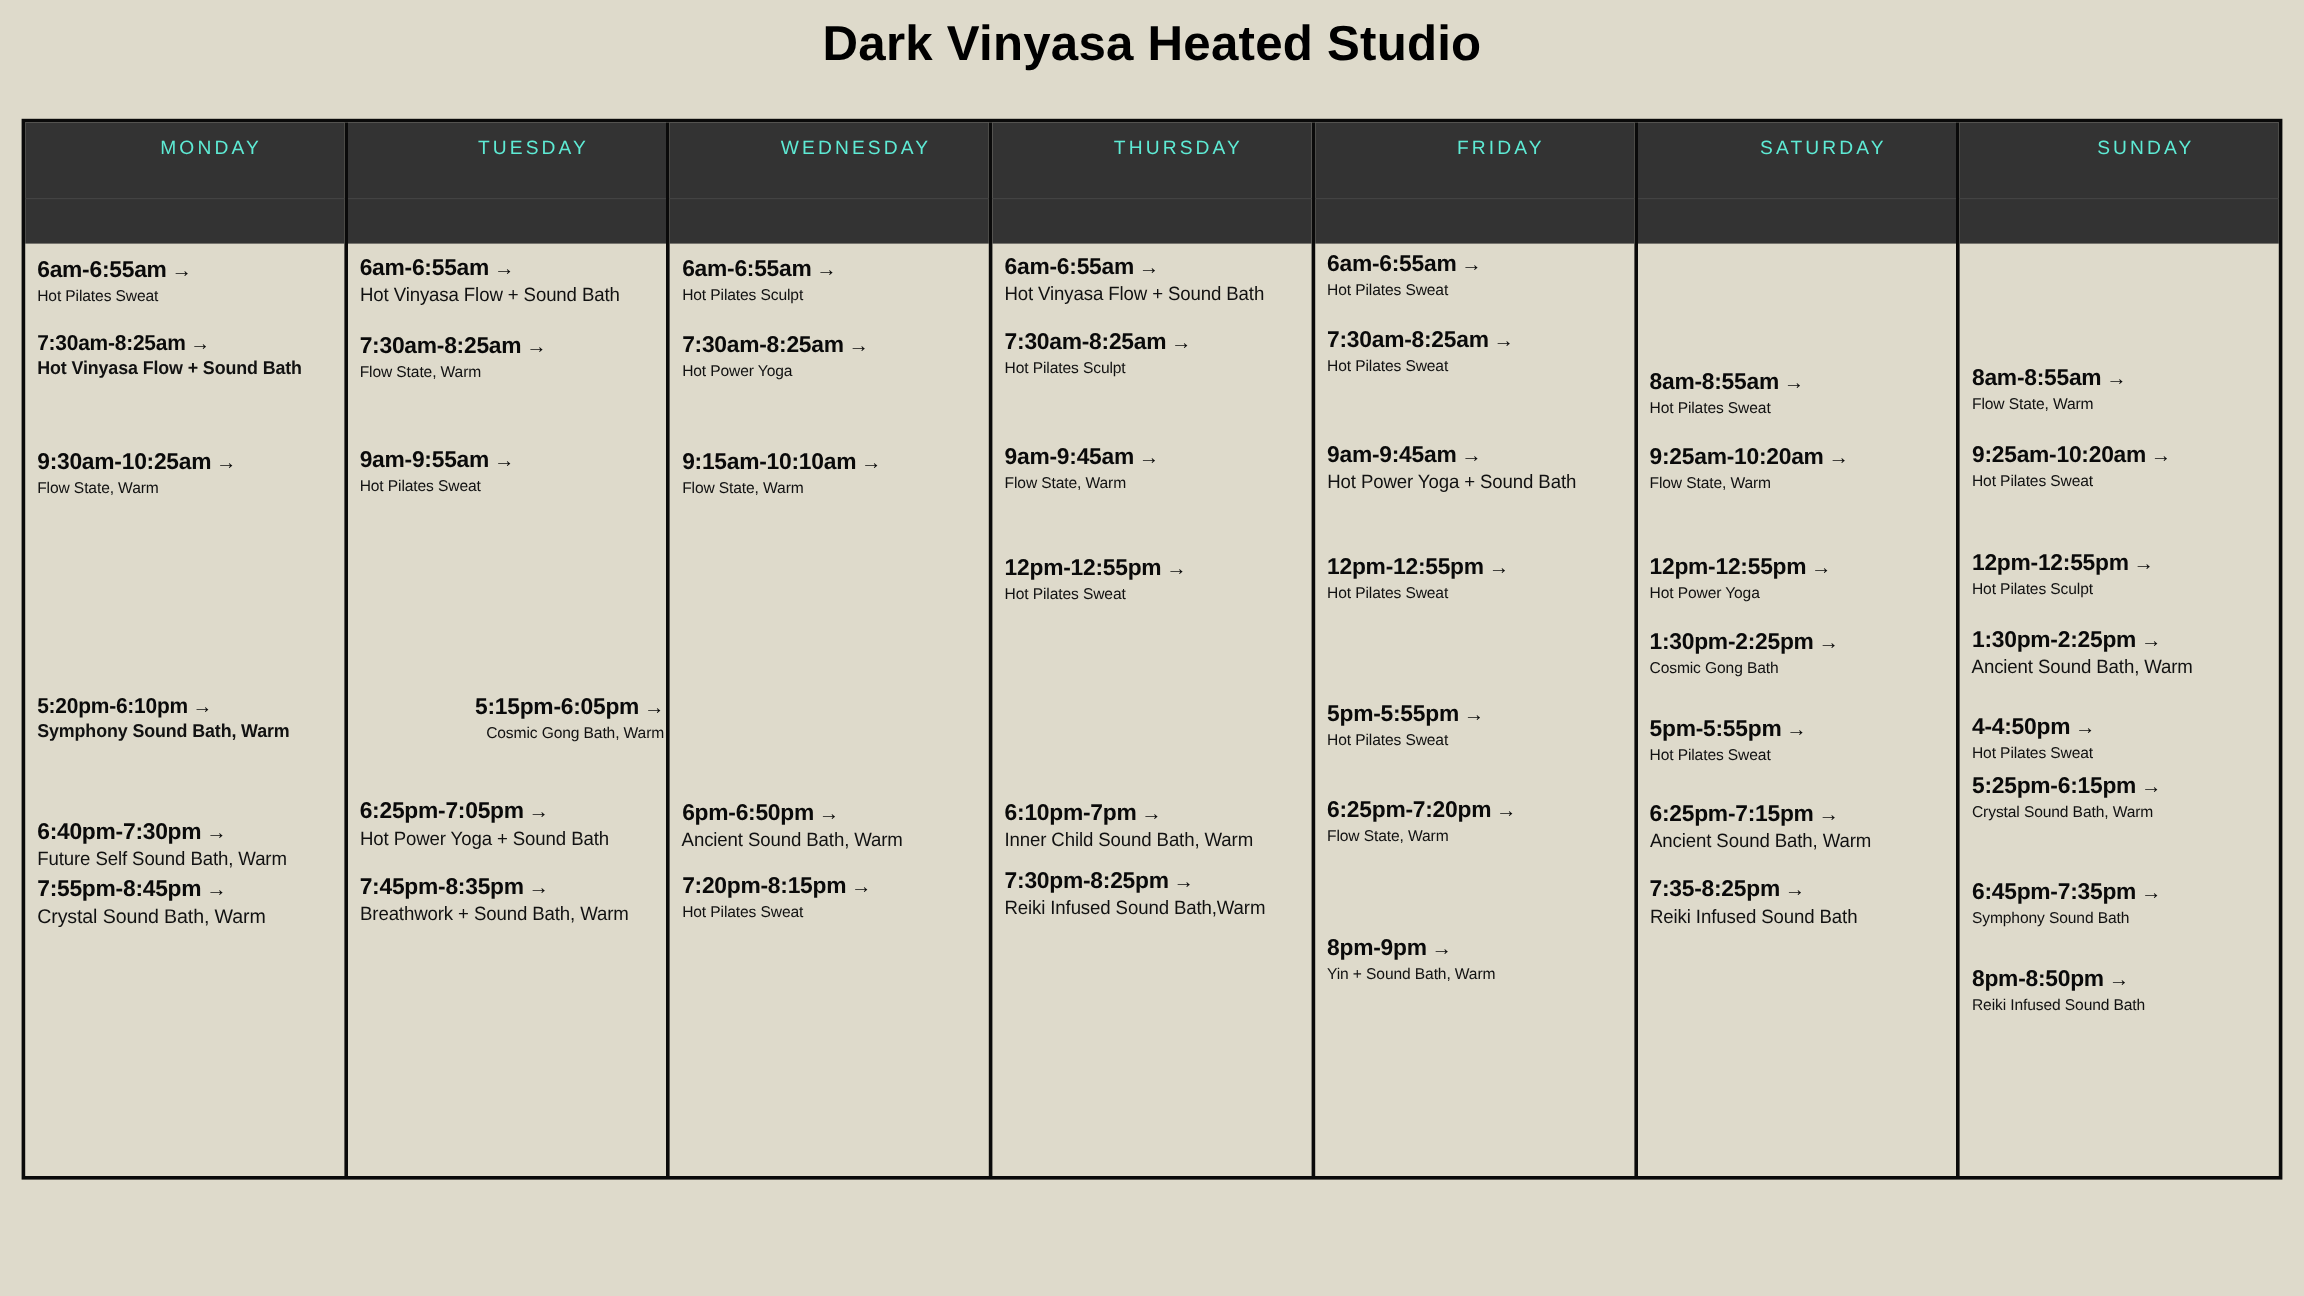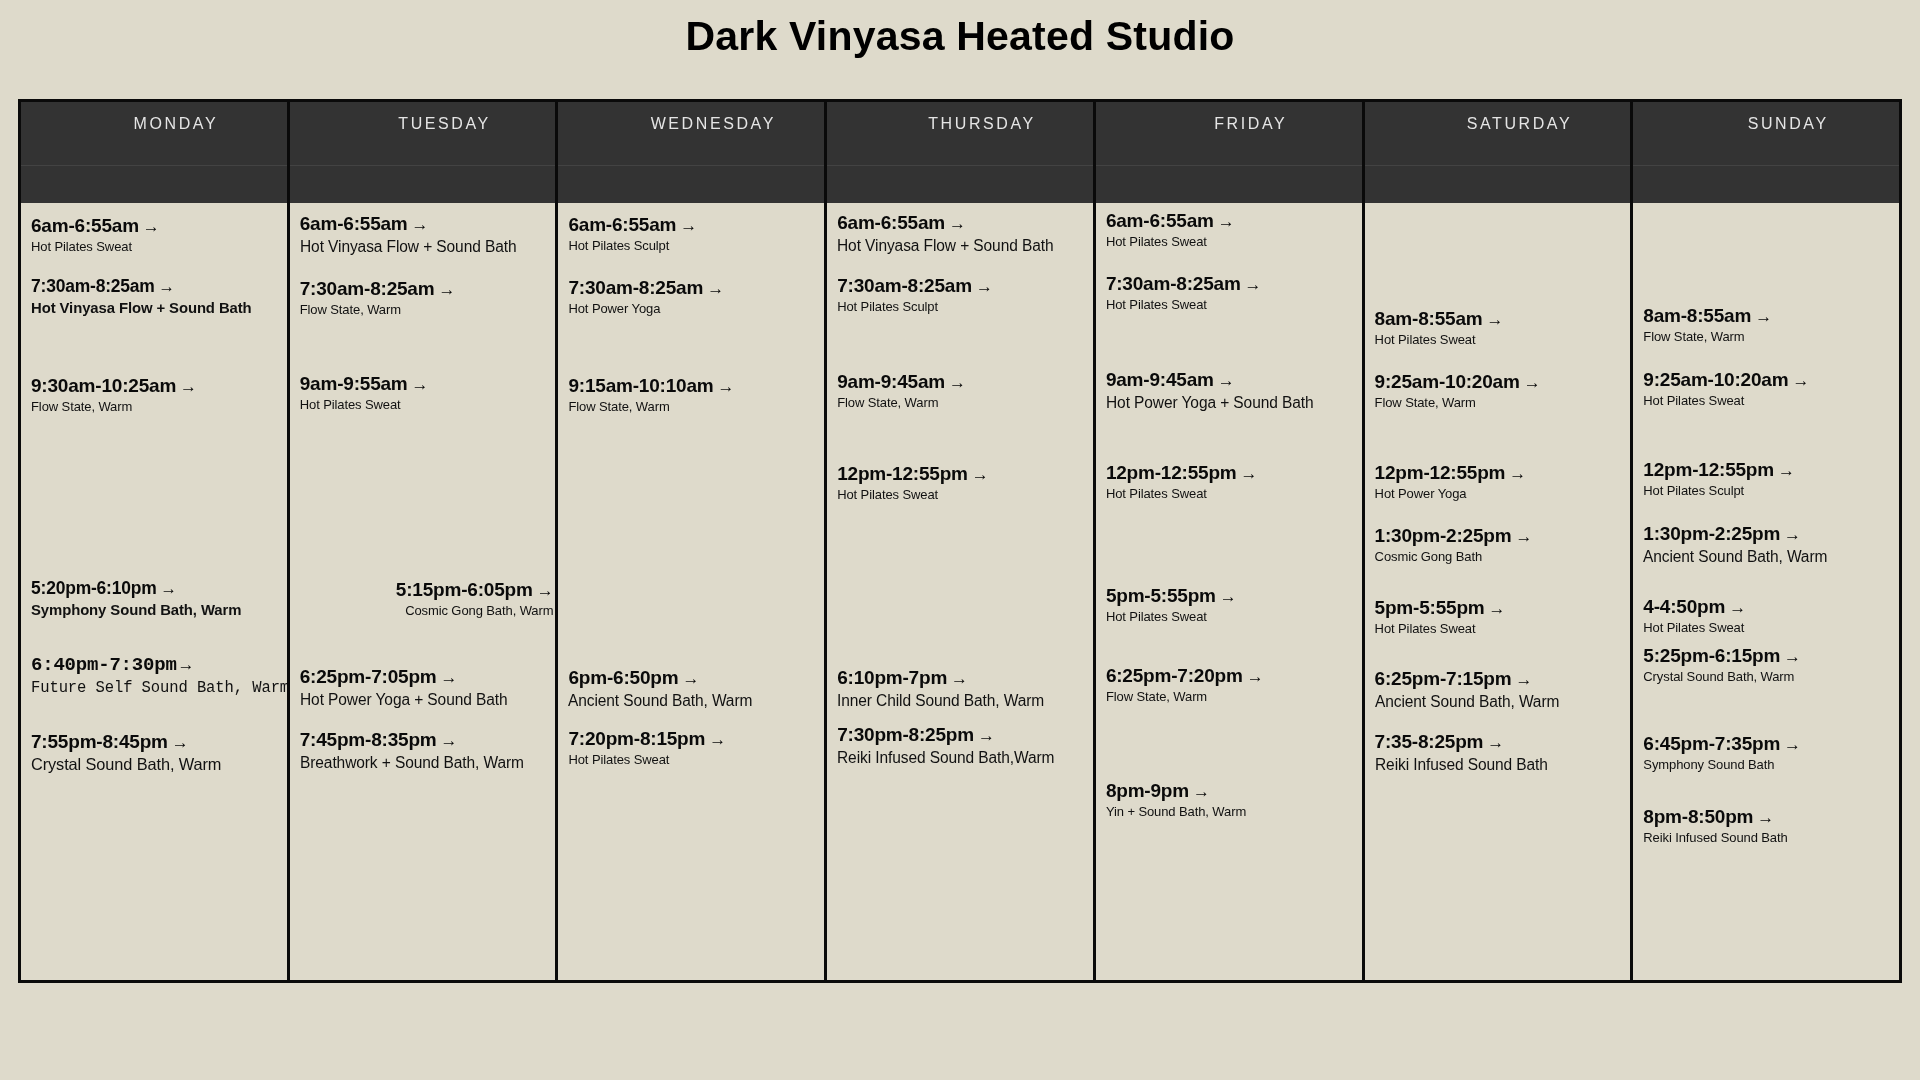--- a/index.html
+++ b/index.html
@@ -67,21 +67,21 @@
     flex: 0 0 101px;
     position: relative;
   }
 
   .day-head-label {
     position: absolute;
     top: 13px;
     left: 0;
     right: 0;
     text-align: center;
-    color: #e5e5e5;
+    color: #5eead4;
     font-size: 16px;
     letter-spacing: 2.6px;
     font-weight: 400;
     font-family: "Liberation Sans", sans-serif;
     margin-left: 44px;
   }
 
   .day-head-divider {
     position: absolute;
     left: 0; right: 0;
@@ -160,21 +160,21 @@
               <div class="class-name">Hot Vinyasa Flow + Sound Bath</div>
             </div>
             <div class="class-item" style="top: 172px;">
               <div class="class-time"><span>9:30am-10:25am</span><span class="class-arrow">→</span></div>
               <div class="class-name">Flow State, Warm</div>
             </div>
             <div class="class-item cond" style="top: 375px;">
               <div class="class-time"><span>5:20pm-6:10pm</span><span class="class-arrow">→</span></div>
               <div class="class-name">Symphony Sound Bath, Warm</div>
             </div>
-            <div class="class-item tight" style="top: 452px; font-family: Liberation Mono, monospace;">
+            <div class="class-item tight" style="top: 480px;">
               <div class="class-time"><span>6:40pm-7:30pm</span><span class="class-arrow">→</span></div>
               <div class="class-name">Future Self Sound Bath, Warm</div>
             </div>
             <div class="class-item tight2" style="top: 528px;">
               <div class="class-time"><span>7:55pm-8:45pm</span><span class="class-arrow">→</span></div>
               <div class="class-name">Crystal Sound Bath, Warm</div>
             </div>
           </div>
         </div>
         <div class="day-col">

